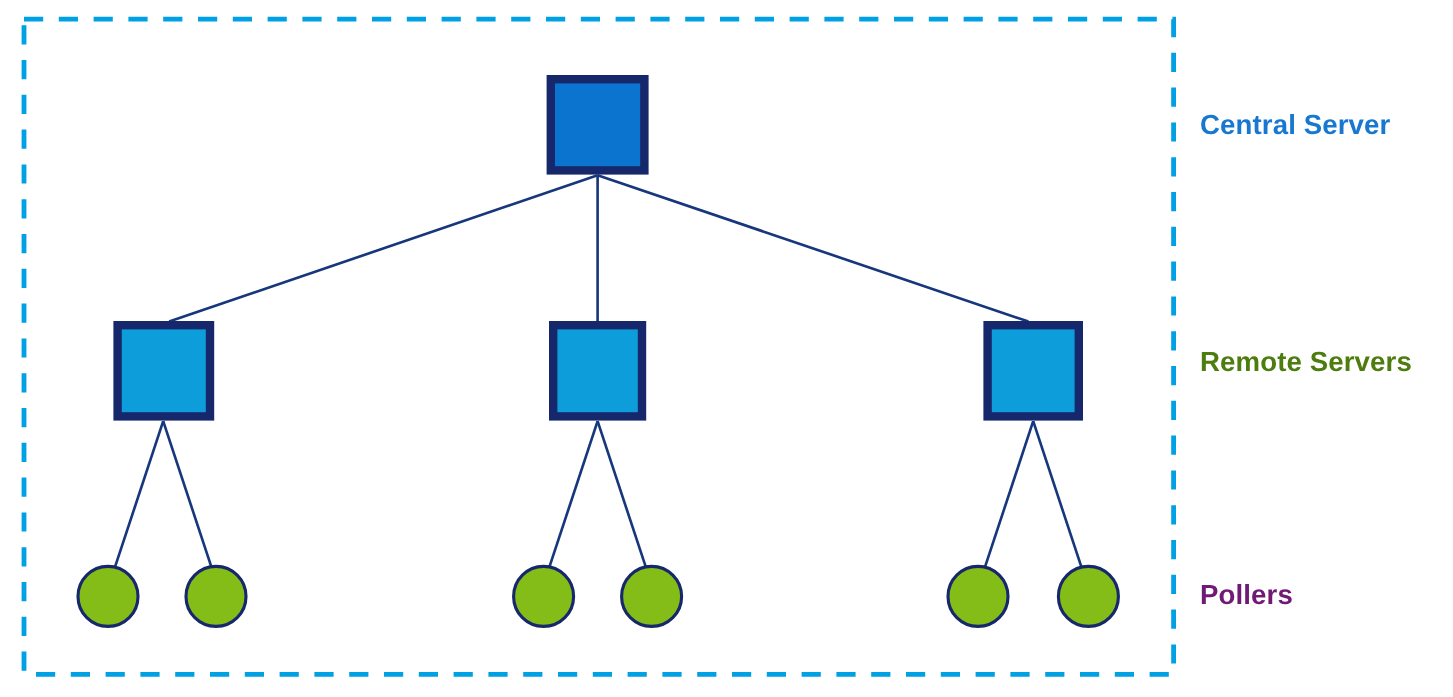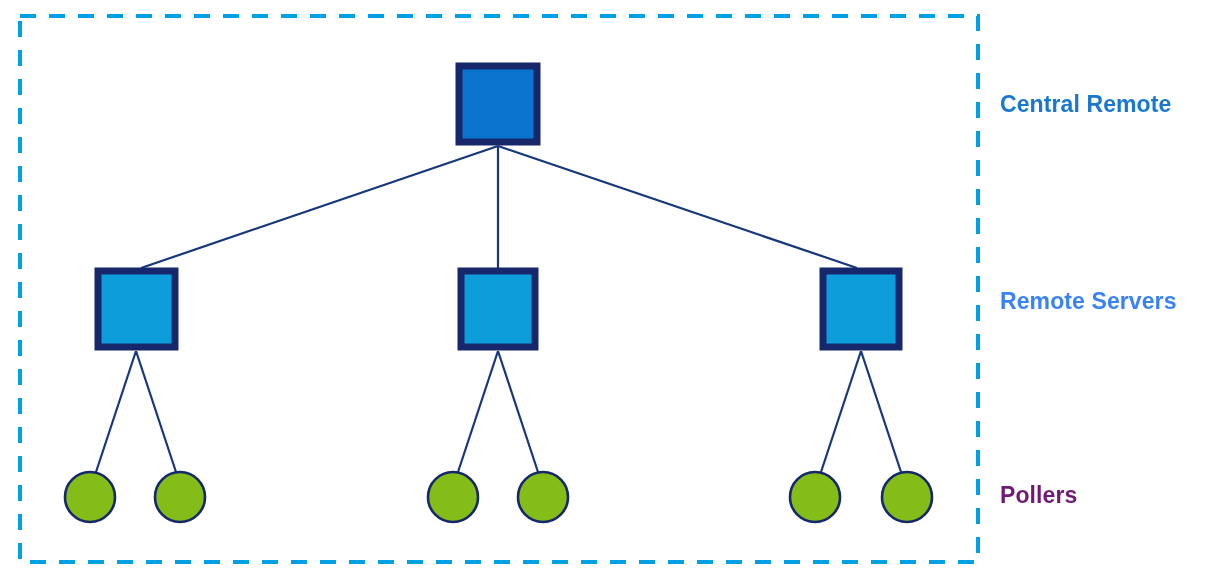--- a/index.html
+++ b/index.html
@@ -34,21 +34,21 @@
     line-height: 1;
   }
   #label-central-server {
     left: 1000px;
     top: 93px;
     color: #1878D0;
   }
   #label-remote-servers {
     left: 1000px;
     top: 290px;
-    color: #3b82f6;
+    color: #4d7c0f;
   }
   #label-pollers {
     left: 1000px;
     top: 484px;
     color: #701a75;
   }
 </style>
 </head>
 <body>
 
@@ -80,19 +80,19 @@
     <rect x="823" y="271" width="76" height="76" fill="#0D9DDB" stroke="#16286B" stroke-width="7"></rect>
 
     <circle cx="90" cy="497" r="25" fill="#84BD18" stroke="#16286B" stroke-width="2.6"></circle>
     <circle cx="180" cy="497" r="25" fill="#84BD18" stroke="#16286B" stroke-width="2.6"></circle>
     <circle cx="453" cy="497" r="25" fill="#84BD18" stroke="#16286B" stroke-width="2.6"></circle>
     <circle cx="543" cy="497" r="25" fill="#84BD18" stroke="#16286B" stroke-width="2.6"></circle>
     <circle cx="815" cy="497" r="25" fill="#84BD18" stroke="#16286B" stroke-width="2.6"></circle>
     <circle cx="907" cy="497" r="25" fill="#84BD18" stroke="#16286B" stroke-width="2.6"></circle>
   </svg>
 
-  <div class="tier-label" id="label-central-server">Central Remote</div>
+  <div class="tier-label" id="label-central-server">Central Server</div>
 
   <div class="tier-label" id="label-remote-servers">Remote Servers</div>
 
   <div class="tier-label" id="label-pollers">Pollers</div>
 
 </div>
 
 </body></html>

